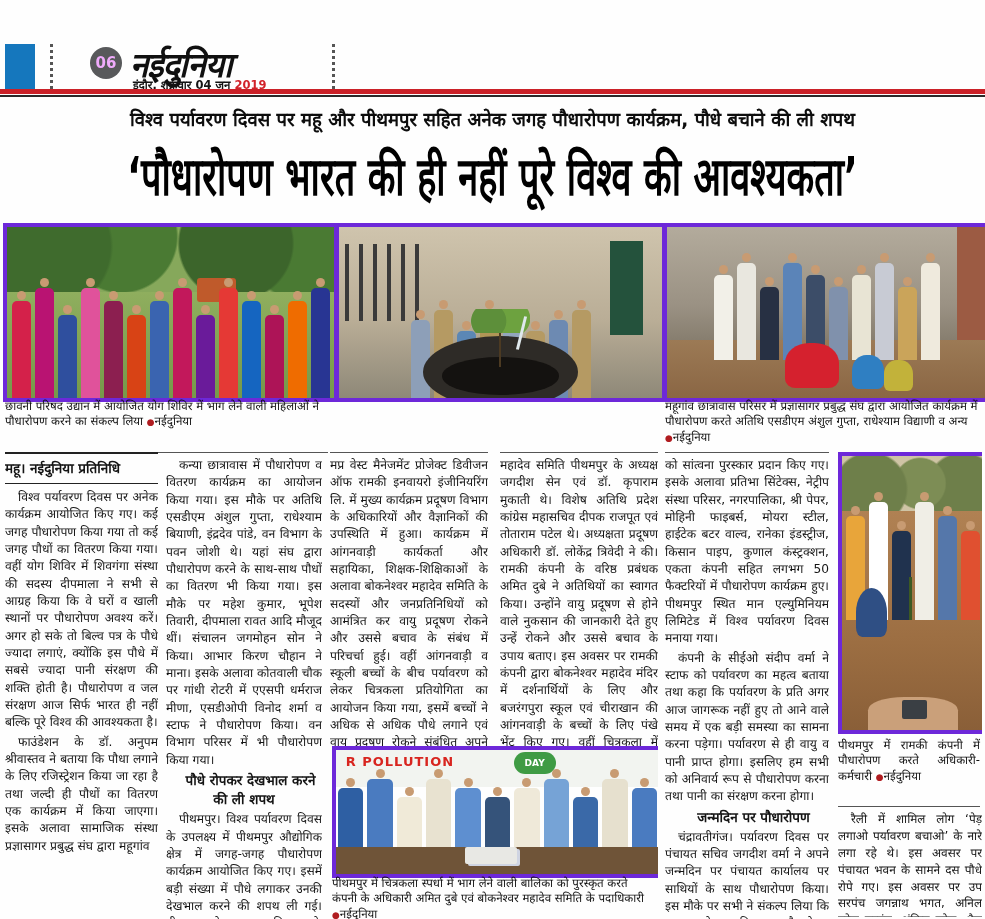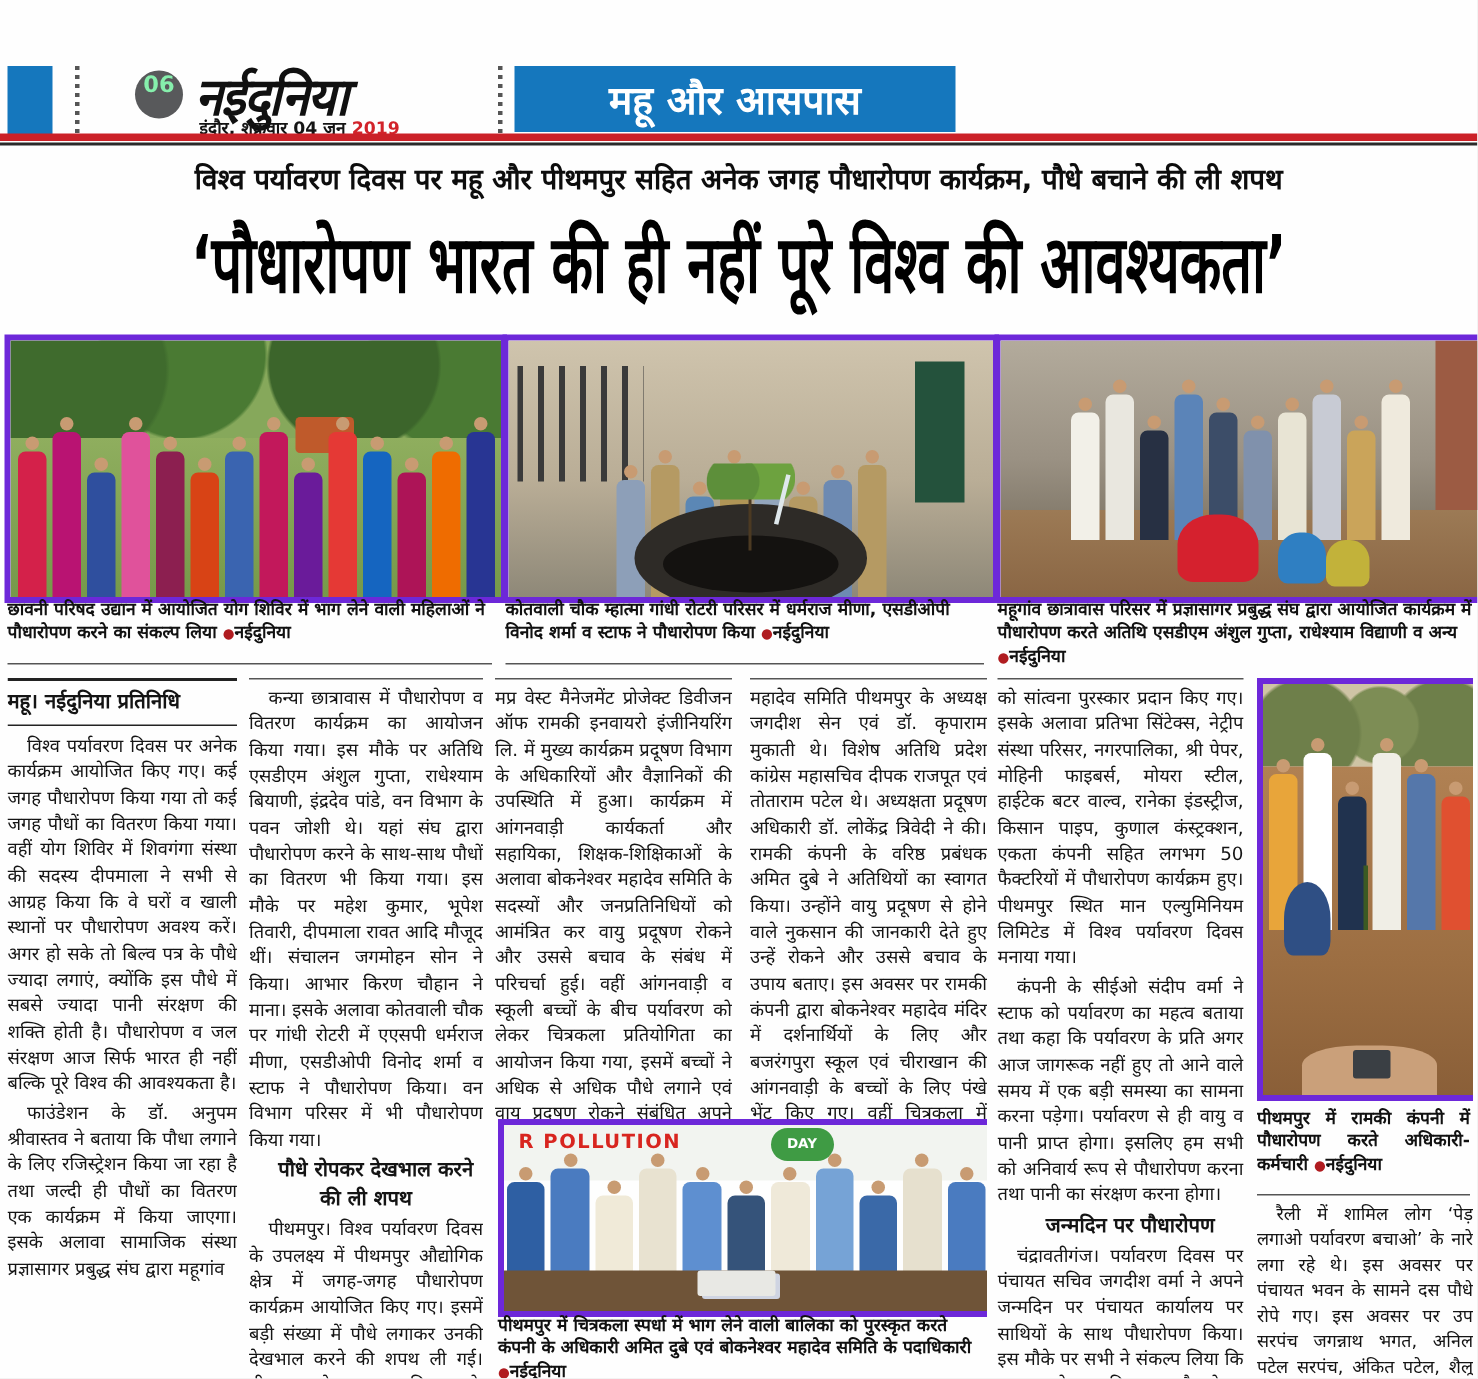--- a/index.html
+++ b/index.html
@@ -2,21 +2,21 @@
 <html><head>
 <meta charset="utf-8">
 <style>
   html,body{margin:0;padding:0;background:#e9e9e9;}
   .page{position:relative;width:985px;height:919px;background:#fefefe;overflow:hidden;
         font-family:"DejaVu Sans",sans-serif;color:#141414;}
   
   .reg-blue{position:absolute;background:#1577bd;}
   .reg-dash{position:absolute;width:3px;background:repeating-linear-gradient(#555 0 3px,transparent 3px 6px);}
   .page-circle{position:absolute;left:90px;top:47px;width:32px;height:32px;border-radius:50%;
-        background:#58595b;color:#86efac;font-weight:bold;font-size:15px;display:flex;justify-content:center;}
+        background:#58595b;color:#f0abfc;font-weight:bold;font-size:15px;display:flex;align-items:center;justify-content:center;}
   .masthead{position:absolute;left:130px;top:40px;font-size:33px;font-weight:bold;font-style:italic;
         letter-spacing:-1px;color:#101010;transform:scaleY(1.05);transform-origin:left top;white-space:nowrap;}
   .dateline{position:absolute;left:133px;top:77px;font-size:11.5px;font-weight:bold;white-space:nowrap;}
   .dateline .yr{color:#d2232a;font-weight:bold;text-align:right;}
   .section-box{position:absolute;left:343px;top:44px;width:294px;height:44px;background:#1577bd;
         display:flex;align-items:center;justify-content:center;}
   .section-box span{color:#fff;font-size:26px;font-weight:bold;white-space:nowrap;}
   .rule-red{position:absolute;left:0;top:89px;width:985px;height:5px;background:#cb2128;}
   .rule-black{position:absolute;left:0;top:95px;width:985px;height:2px;background:#2a2a2a;}
   
@@ -77,22 +77,22 @@
   
   .phb-banner{top:0;height:30%;background:#f2f4f0;}
   .phb-banner .txt{position:absolute;left:3%;top:12%;color:#d8251f;font-weight:bold;font-size:13px;letter-spacing:1px;}
   .phb-day{position:absolute;left:55%;top:6%;width:42px;height:22px;border-radius:11px;background:#3f9b44;
       color:#fff;font-size:9px;font-weight:bold;display:flex;align-items:center;justify-content:center;}
   .phb-floor{bottom:0;height:22%;background:#6f5438;}
   .phb-stack{position:absolute;left:40%;bottom:8%;width:16%;height:14%;background:#e8e8e4;border-radius:2px;box-shadow:3px 2px 0 #cfd4e2;}
   .phb-people{height:74%;bottom:18%;}
   .phb-people .person{width:26px;}
   
-  .caption{position:absolute;font-size:11.6px;font-weight:bold;line-height:1.32;color:#111;
-      border-bottom:1px solid #555;padding-bottom:12px;}
+  .caption{position:absolute;font-size:11.6px;font-weight:normal;line-height:1.32;color:#111;
+      border-bottom:1px solid #555;padding-bottom:22px;}
   .caption .dot{color:#b01c20;font-size:9px;}
   
   .col{position:absolute;top:452px;height:465px;overflow:hidden;font-size:12.2px;line-height:1.42;
       text-align:justify;}
   .col p{margin:0 0 2px 0;text-indent:13px;}
   .byline{font-size:13.5px;font-weight:bold;border-top:2px solid #222;border-bottom:1px solid #222;
       padding:5px 0 5px 0;margin-bottom:5px;text-indent:0;}
   .subhead{font-size:13.5px;font-weight:bold;text-align:center;margin:4px 0;text-indent:0;}
   .lead{font-weight:normal;}
   .mid-photo-wrap{position:absolute;left:330px;top:452px;width:328px;height:467px;overflow:hidden;}
@@ -105,23 +105,20 @@
 <div class="reg-dash" style="left:50px;top:44px;height:48px;"></div>
 <div class="reg-dash" style="left:332px;top:44px;height:48px;"></div>
 <div class="page-circle">
       <span>06</span>
     </div>
 <div class="masthead">नईदुनिया</div>
 <div class="dateline">
   <span>इंदौर, शुक्रवार 04 जून</span>
   <span class="yr">2019</span>
 </div>
-<div class="section-box">
-  <span>महू और आसपास</span>
-</div>
 <div class="rule-red"></div>
 <div class="rule-black"></div>
 
 <div class="kicker">विश्व पर्यावरण दिवस पर महू और पीथमपुर सहित अनेक जगह पौधारोपण कार्यक्रम, पौधे बचाने की ली शपथ</div>
 <div class="headline">‘पौधारोपण भारत की ही नहीं पूरे विश्व की आवश्यकता’</div>
 
 <div class="photo" style="left:3px;top:223px;width:327px;height:171px;">
   <div class="ph-band ph1-canopy"></div>
   <div class="ph-band ph1-lawn"></div>
   <div class="ph1-box"></div>
@@ -275,23 +272,20 @@
         </div>
       </div>
   <div class="ph3-sari"></div>
   <div class="ph3-kid"></div>
   <div class="ph3-kid2"></div>
 </div>
 
 <div class="caption" style="left:5px;top:399px;width:323px;">
   <span>छावनी परिषद उद्यान में आयोजित योग शिविर में भाग लेने वाली महिलाओं ने पौधारोपण करने का संकल्प लिया </span><span class="dot">●</span><span>नईदुनिया</span>
 </div>
-<div class="caption" style="left:337px;top:399px;width:319px;">
-  <span>कोतवाली चौक म्हात्मा गांधी रोटरी परिसर में धर्मराज मीणा, एसडीओपी विनोद शर्मा व स्टाफ ने पौधारोपण किया </span><span class="dot">●</span><span>नईदुनिया</span>
-</div>
 <div class="caption" style="left:665px;top:399px;width:317px;border-bottom:none;">
   <span>महूगांव छात्रावास परिसर में प्रज्ञासागर प्रबुद्ध संघ द्वारा आयोजित कार्यक्रम में पौधारोपण करते अतिथि एसडीएम अंशुल गुप्ता, राधेश्याम विद्याणी व अन्य </span><span class="dot">●</span><span>नईदुनिया</span>
 </div>
 
 <div class="col" style="left:5px;width:153px;">
   <div class="byline">महू। नईदुनिया प्रतिनिधि</div>
   <p>विश्व पर्यावरण दिवस पर अनेक कार्यक्रम आयोजित किए गए। कई जगह पौधारोपण किया गया तो कई जगह पौधों का वितरण किया गया। वहीं योग शिविर में शिवगंगा संस्था की सदस्य दीपमाला ने सभी से आग्रह किया कि वे घरों व खाली स्थानों पर पौधारोपण अवश्य करें। अगर हो सके तो बिल्व पत्र के पौधे ज्यादा लगाएं, क्योंकि इस पौधे में सबसे ज्यादा पानी संरक्षण की शक्ति होती है। पौधारोपण व जल संरक्षण आज सिर्फ भारत ही नहीं बल्कि पूरे विश्व की आवश्यकता है।</p>
   <p>फाउंडेशन के डॉ. अनुपम श्रीवास्तव ने बताया कि पौधा लगाने के लिए रजिस्ट्रेशन किया जा रहा है तथा जल्दी ही पौधों का वितरण एक कार्यक्रम में किया जाएगा। इसके अलावा सामाजिक संस्था प्रज्ञासागर प्रबुद्ध संघ द्वारा महूगांव</p>
 </div>
 

